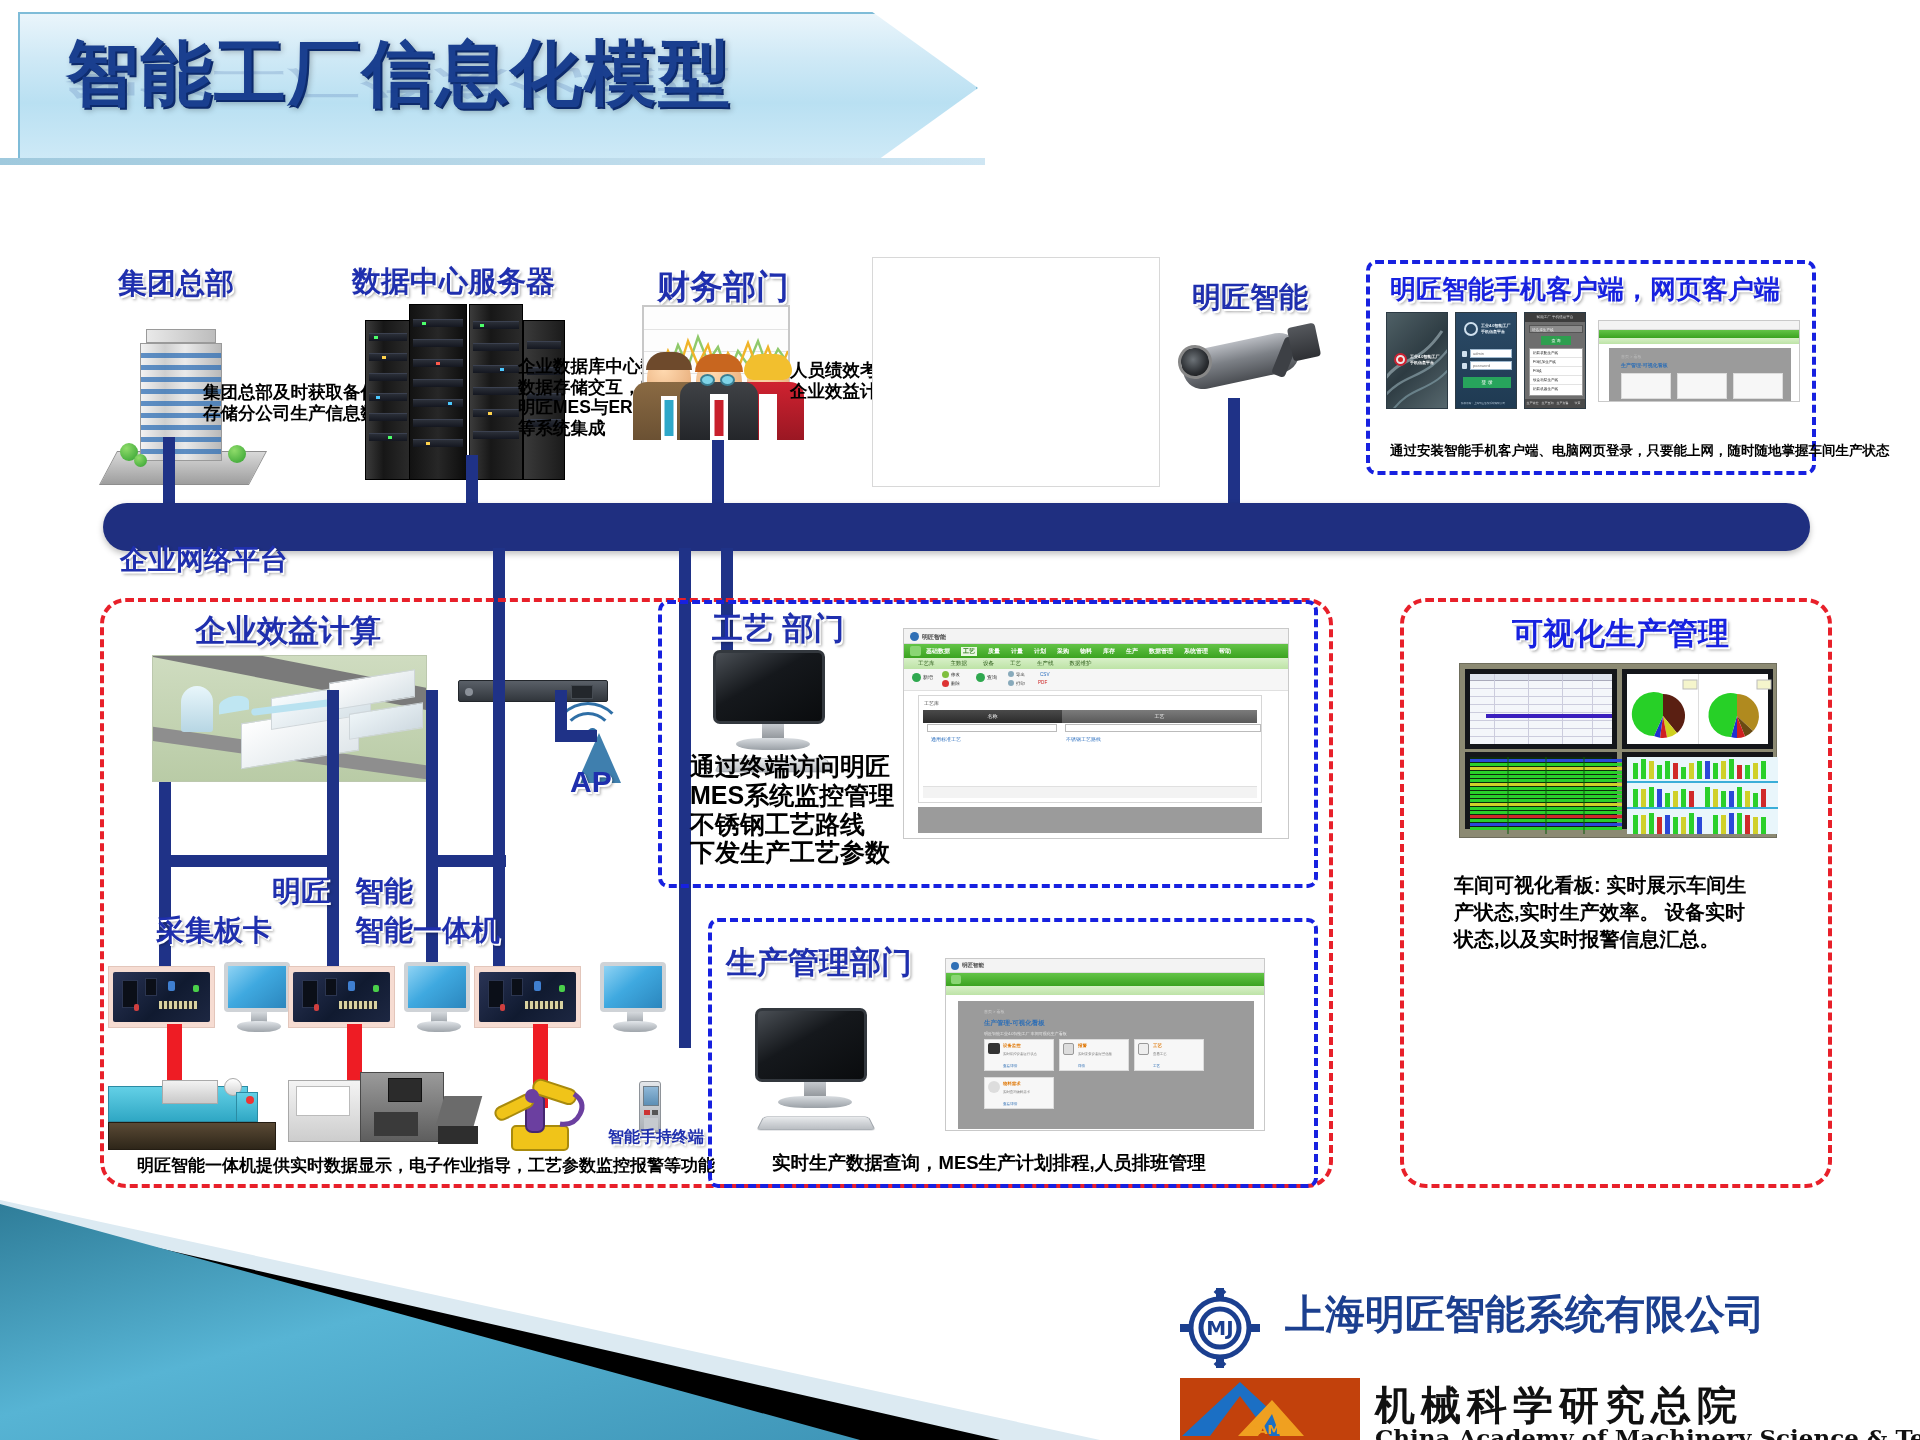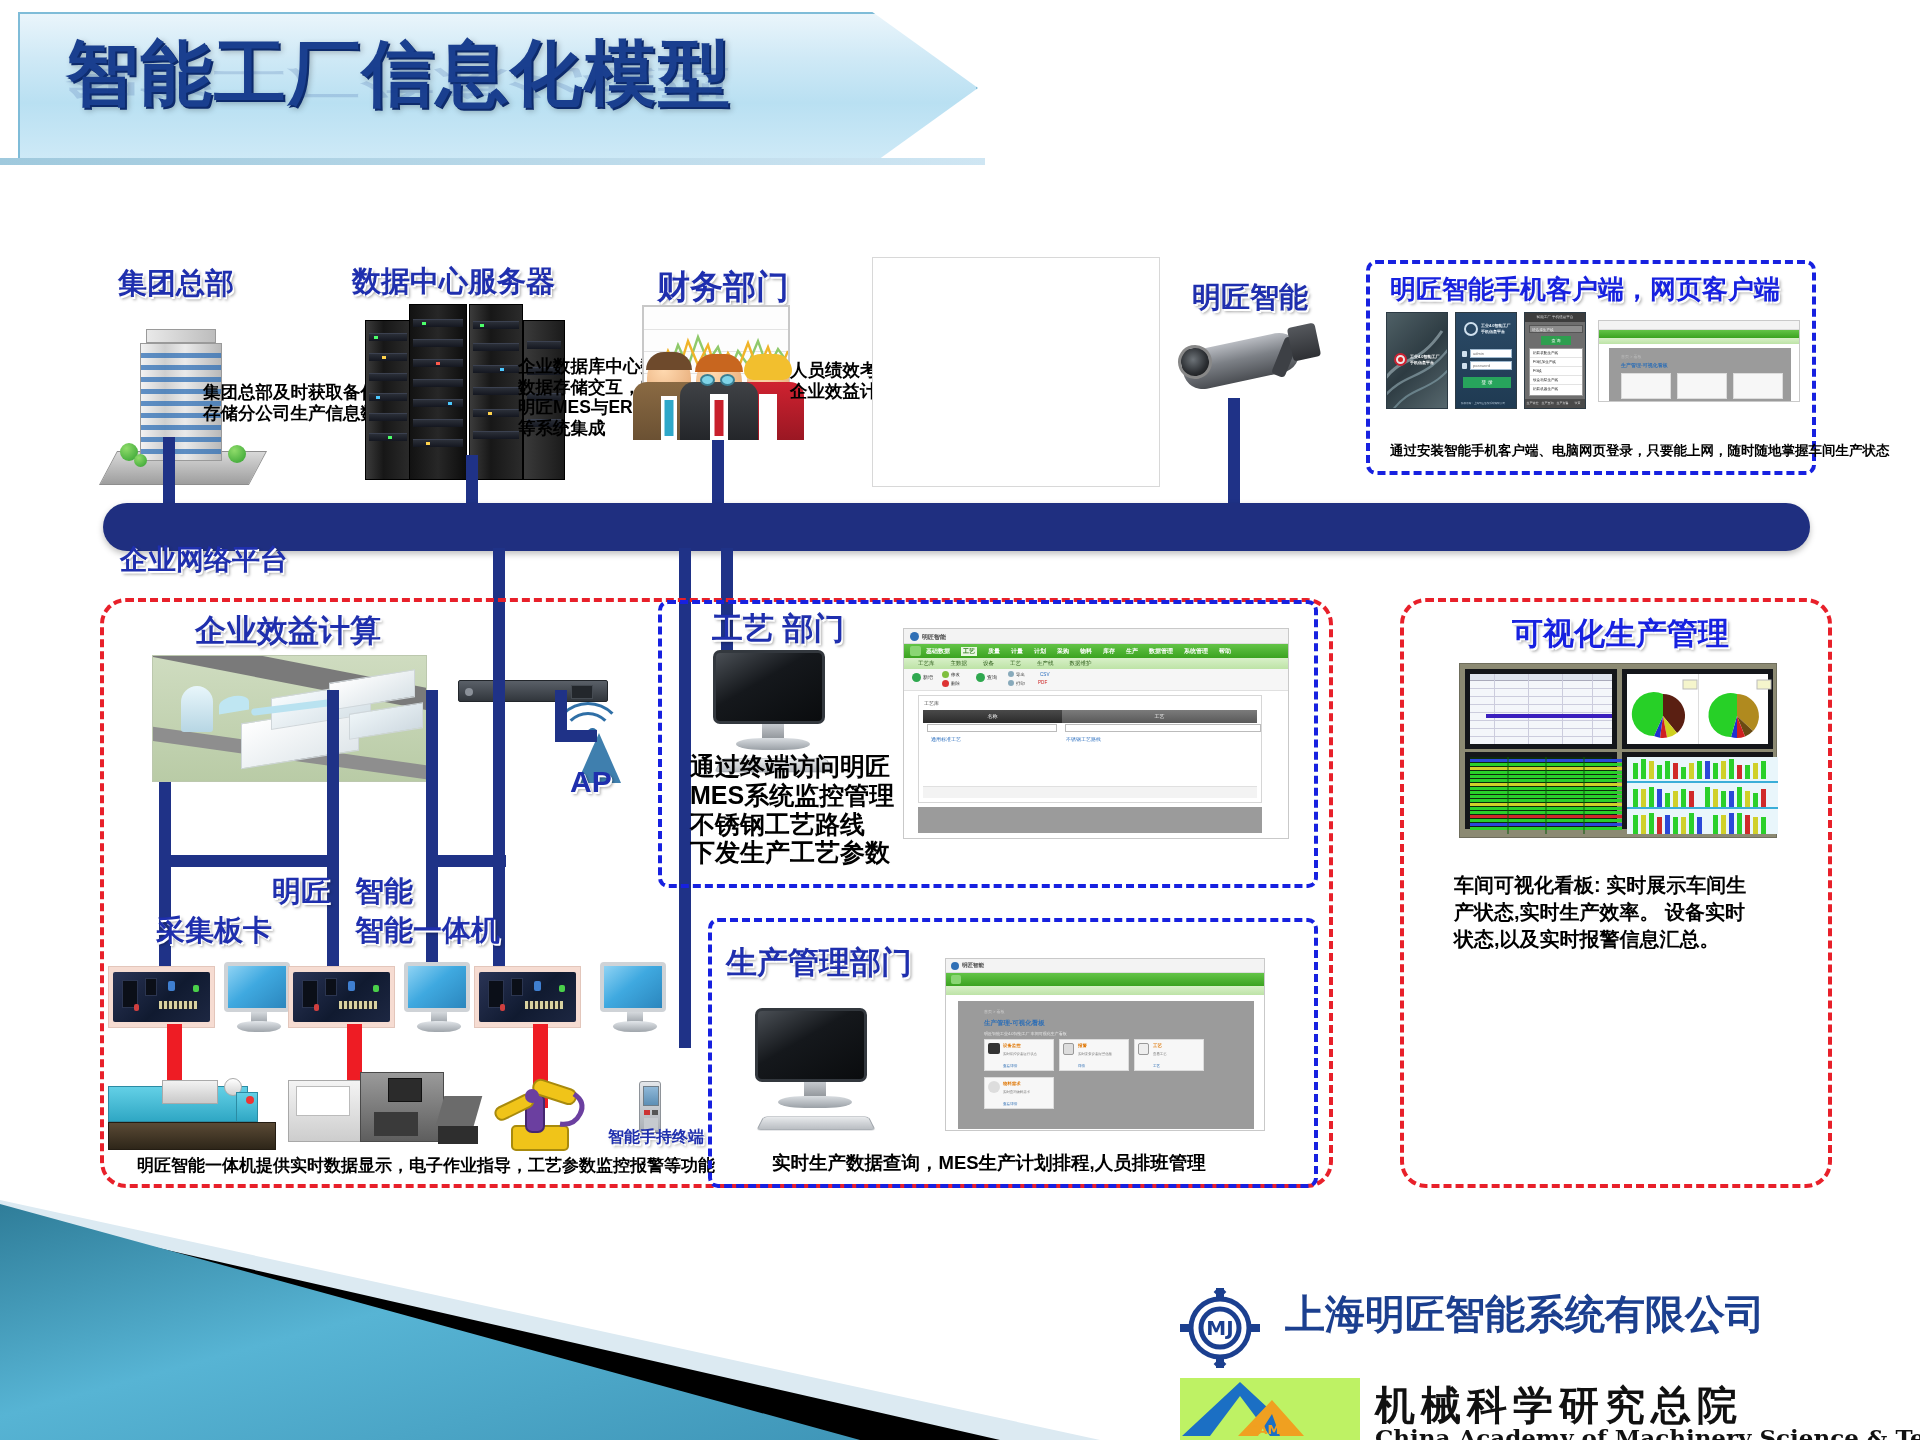--- a/index.html
+++ b/index.html
@@ -822,21 +822,21 @@
           <rect x="30" y="-4" width="10" height="8"></rect>
           <rect x="-30" y="-30" width="9" height="9" transform="rotate(45)"></rect>
           <rect x="21" y="21" width="9" height="9" transform="rotate(45)"></rect>
         </g>
         <text x="0" y="7" text-anchor="middle" font-size="20" font-weight="bold" fill="#1b3f8f" font-family="DejaVu Sans, sans-serif">MJ</text>
       </g>
     </svg>
   </div>
   <div class="logo-text-cn" style="left:1285px; top:1287px; font-size:40px;">上海明匠智能系统有限公司</div>
 
-  <div style="position:absolute; left:1180px; top:1378px; width:180px; height:62px; background:#bef264;">
+  <div style="position:absolute; left:1180px; top:1378px; width:180px; height:62px; background:#c2410c;">
     <svg width="180" height="62">
       <polygon points="60,4 118,58 90,58 60,18 30,58 2,58" fill="#1b6fc4"></polygon>
       <polygon points="92,22 124,58 100,58 92,36 78,58 58,58" fill="#f0a020"></polygon>
       <text x="68" y="56" font-size="13" font-weight="bold" fill="#f0a020" font-family="DejaVu Sans, sans-serif">CAM</text>
     </svg>
   </div>
   <div class="logo-cn2" style="left:1375px; top:1378px; font-size:40px;">机械科学研究总院</div>
   <div class="logo-en2" style="left:1375px; top:1424px; font-size:23px;">China Academy of Machinery Science &amp; Technology</div>
 
 </div>

